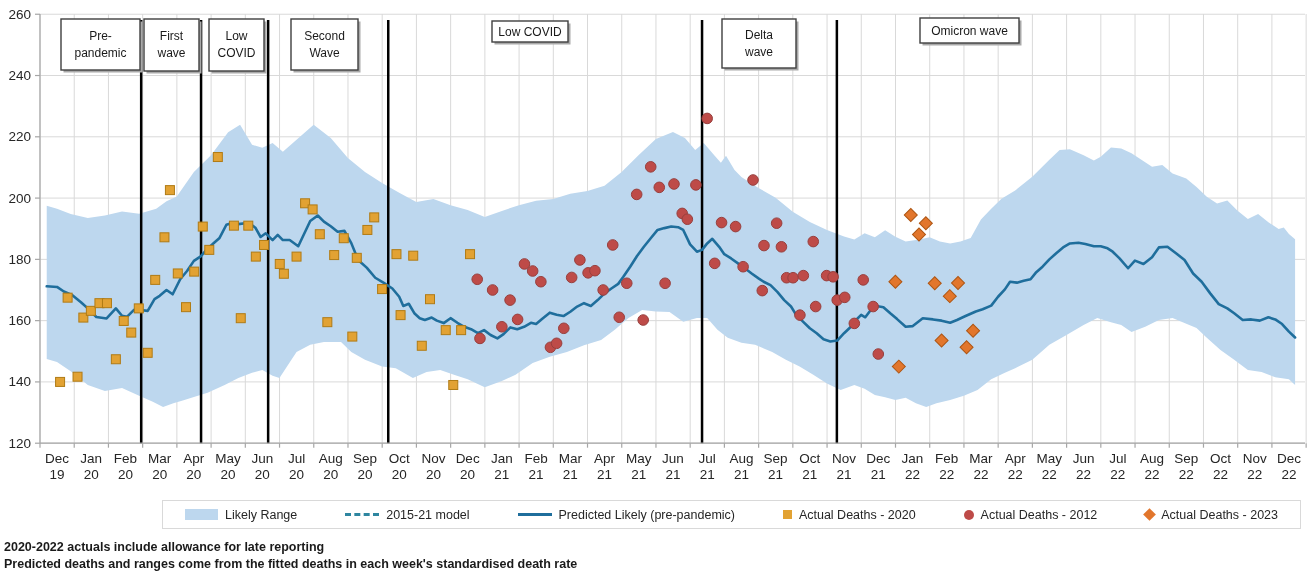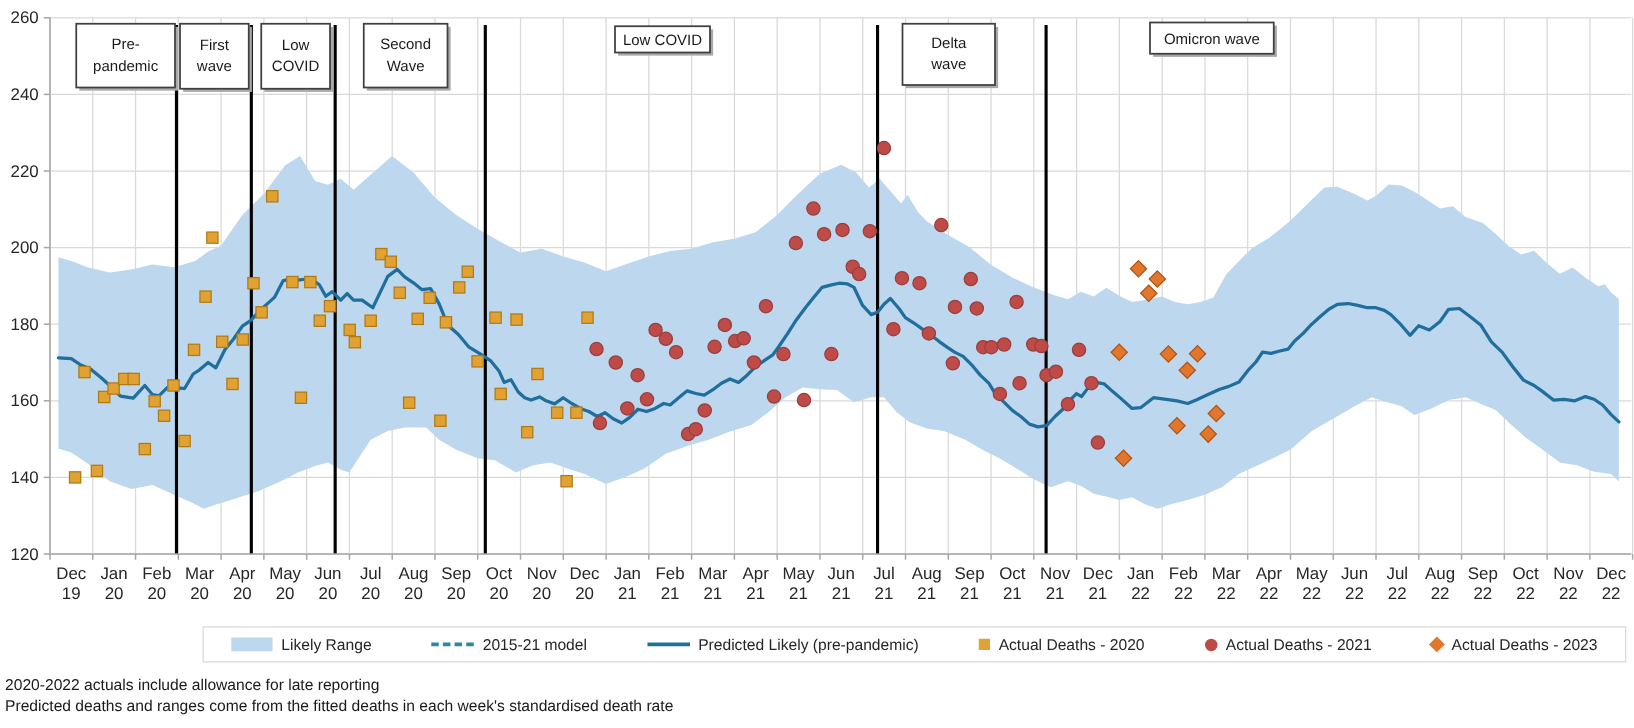--- a/index.html
+++ b/index.html
@@ -9,21 +9,21 @@
   .legend-row{box-sizing:border-box;margin:6px 6px 0 162px;border:1px solid #D9D9D9;
     display:flex;align-items:center;justify-content:space-between;padding:5px 22px;height:29px;}
   .legend-item{display:flex;align-items:center;gap:7px;font-size:12.5px;color:#262626;white-space:nowrap;}
   .sw{display:inline-block;}
   .sw-band{width:33px;height:11px;}
   .sw-line{width:34px;height:0;border-top-width:3px;border-top-style:solid;}
   .sw-dash{width:34px;height:0;border-top-width:3px;border-top-style:dashed;}
   .sw-square{width:9px;height:9px;}
   .sw-circle{width:10px;height:10px;border-radius:50%;}
   .sw-diamond{width:9px;height:9px;transform:rotate(45deg);}
-  .notes{margin:10px 0 0 4px;font-size:12.5px;line-height:1.35;color:#1a1a1a;}
+  .notes{margin:10px 0 0 4px;font-size:12.5px;line-height:1.35;color:#1a1a1a;font-weight:bold;}
 </style>
 </head>
 <body>
 
 <div class="figure">
   <svg id="chart" width="1307" height="490">
       <g stroke="#D9D9D9" stroke-width="1">
         <line x1="40" y1="14" x2="40" y2="443.2"></line>
         <line x1="74.22" y1="14" x2="74.22" y2="443.2"></line>
         <line x1="108.44" y1="14" x2="108.44" y2="443.2"></line>
@@ -385,21 +385,21 @@
       <div class="legend-item">
         <span class="sw sw-line" style="border-top-color: rgb(31, 110, 156);"></span>
         <span>Predicted Likely (pre-pandemic)</span>
       </div>
       <div class="legend-item">
         <span class="sw sw-square" style="background: rgb(226, 162, 51);"></span>
         <span>Actual Deaths - 2020</span>
       </div>
       <div class="legend-item">
         <span class="sw sw-circle" style="background: rgb(190, 75, 72);"></span>
-        <span>Actual Deaths - 2021</span>
+        <span>Actual Deaths - 2012</span>
       </div>
       <div class="legend-item">
         <span class="sw sw-diamond" style="background: rgb(226, 118, 44);"></span>
         <span>Actual Deaths - 2023</span>
       </div>
     </div>
   <div class="notes">
     <div>2020-2022   actuals include allowance for late reporting</div>
     <div>Predicted deaths and ranges come from the fitted deaths in each week's standardised death rate</div>
   </div>

